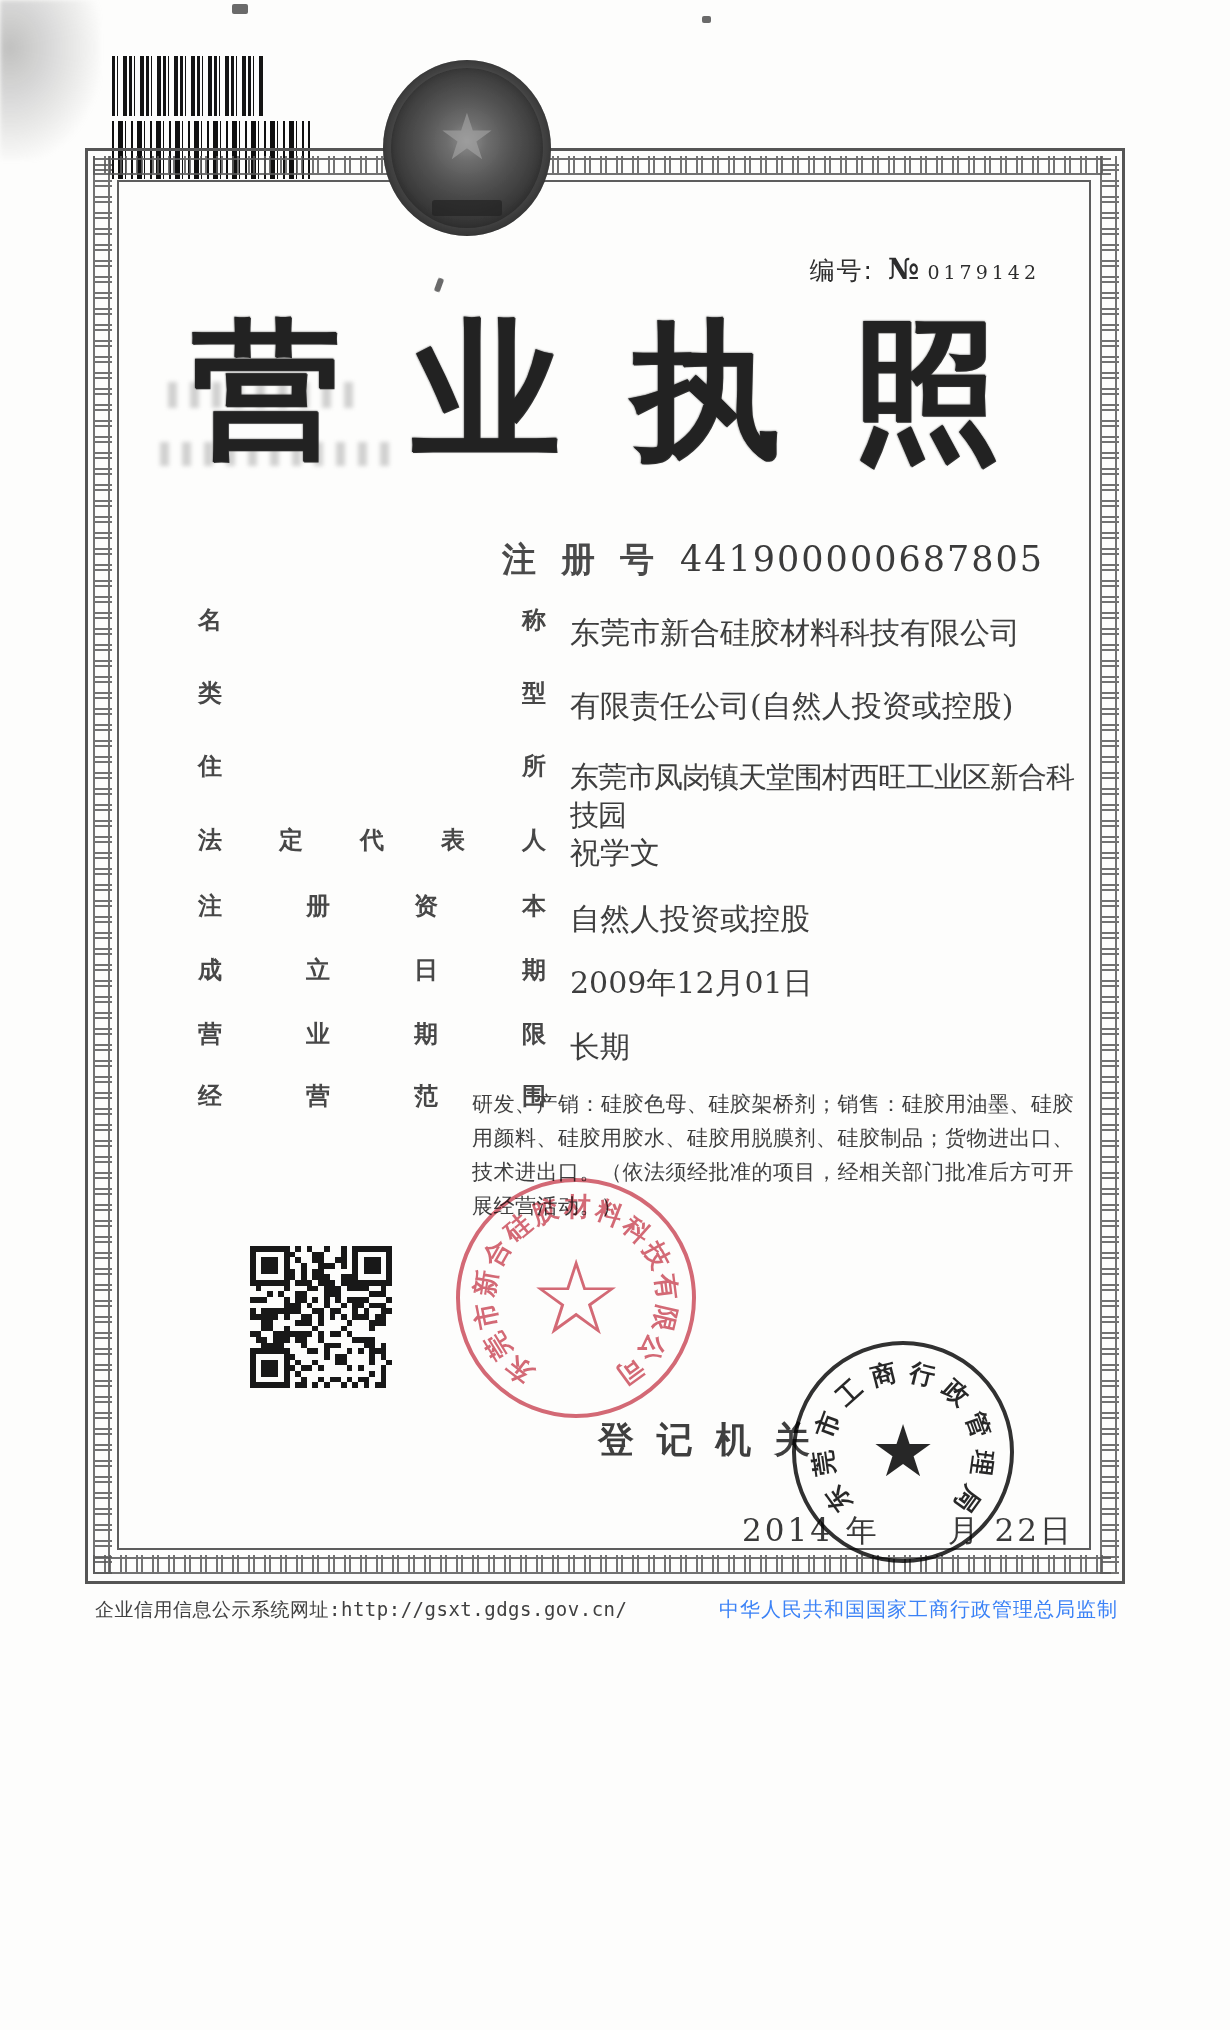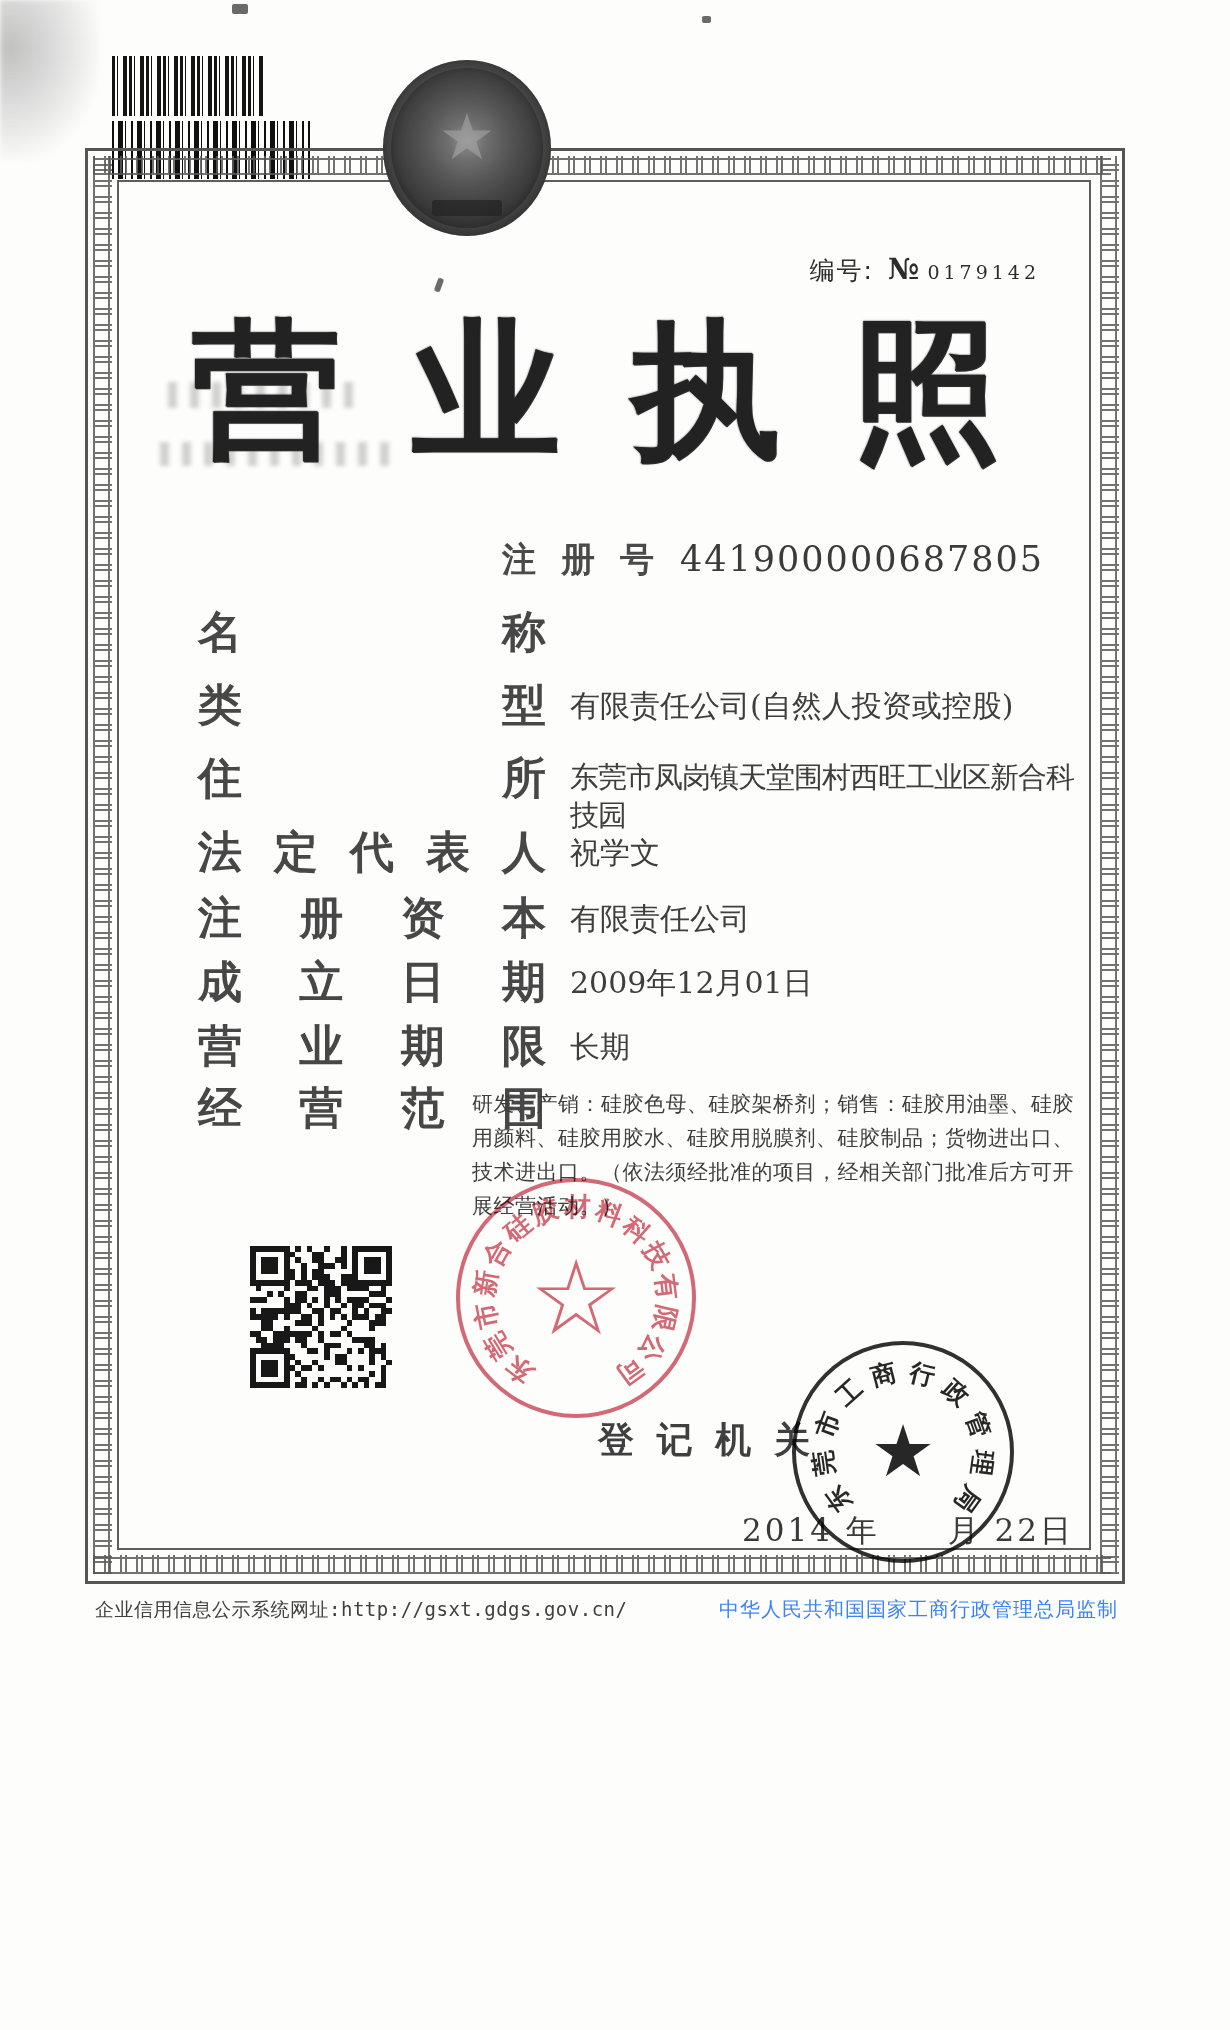--- a/index.html
+++ b/index.html
@@ -60,21 +60,21 @@
     letter-spacing:72px;padding-left:60px;box-sizing:border-box;
     text-shadow:0 0 2px #2a2a2a, 1px 1px 0 #333;white-space:nowrap;}
 
   .regline{left:478px;top:537px;white-space:nowrap;display:flex;align-items:baseline;}
   .regline .lbl{display:inline-block;width:152px;font-size:34px;color:#4a4a4a;font-weight:600;
     text-align:justify;text-align-last:justify;margin-left:24px;}
   .regline .num{font-family:"DejaVu Serif",serif;font-size:35px;color:#3b3b3b;letter-spacing:2px;margin-left:26px;}
 
   
   .row{left:198px;width:892px;display:flex;align-items:flex-start;}
-  .row .flabel{flex:0 0 348px;font-size:44px;font-weight:600;color:#474747;
+  .row .flabel{flex:0 0 348px;font-size:24px;font-weight:600;color:#474747;
     text-align:justify;text-align-last:justify;line-height:1.15;}
   .row .fvalue{margin-left:24px;font-family:"DejaVu Serif",serif;font-size:30px;color:#3e3e3e;
     line-height:1.3;padding-top:6px;}
   .row .fvalue.tight{font-size:29px;letter-spacing:-1px;}
   .row .fvalue.scope{font-size:21px;line-height:1.62;width:612px;margin-left:-74px;
     padding-top:4px;letter-spacing:.5px;}
   .r0{top:607px}.r1{top:680px}.r2{top:753px}.r3{top:827px}
   .r4{top:893px}.r5{top:957px}.r6{top:1021px}.r7{top:1083px}
 
   
@@ -138,36 +138,37 @@
 
   <div class="abs title">营业执照</div>
 
   <div class="abs regline">
     <span class="lbl">注册号</span>
     <span class="num">441900000687805</span>
   </div>
 
   <div class="abs row r0">
     <div class="flabel">名称</div>
+    <div class="fvalue">东莞市新合硅胶材料科技有限公司</div>
   </div>
   <div class="abs row r2">
     <div class="flabel">住所</div>
     <div class="fvalue tight">东莞市凤岗镇天堂围村西旺工业区新合科技园</div>
   </div>
   <div class="abs row r1">
     <div class="flabel">类型</div>
     <div class="fvalue">有限责任公司(自然人投资或控股)</div>
   </div>
   <div class="abs row r3">
     <div class="flabel">法定代表人</div>
     <div class="fvalue">祝学文</div>
   </div>
   <div class="abs row r4">
     <div class="flabel">注册资本</div>
-    <div class="fvalue">有限责任公司</div>
+    <div class="fvalue">自然人投资或控股</div>
   </div>
   <div class="abs row r5">
     <div class="flabel">成立日期</div>
     <div class="fvalue">2009年12月01日</div>
   </div>
   <div class="abs row r6">
     <div class="flabel">营业期限</div>
     <div class="fvalue">长期</div>
   </div>
   <div class="abs row r7">

